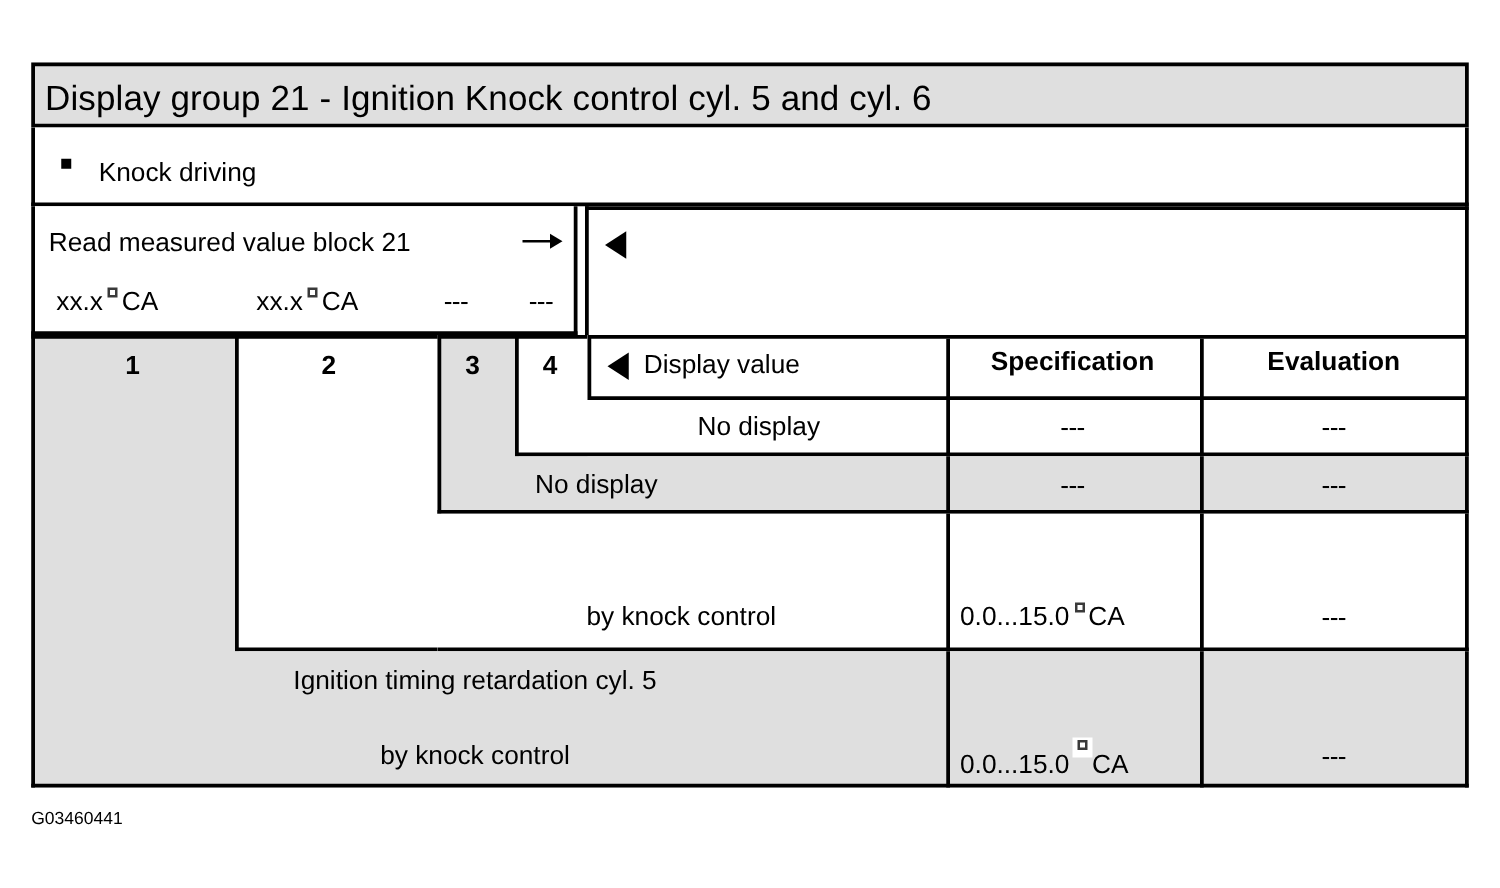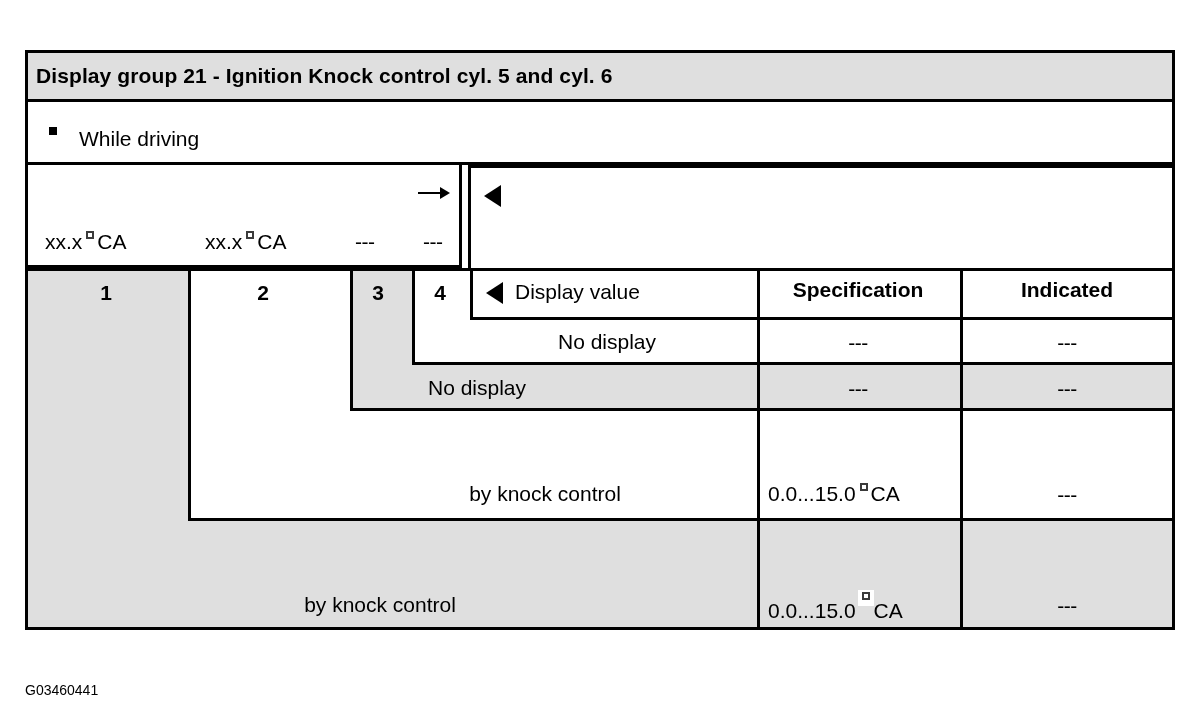--- a/index.html
+++ b/index.html
@@ -37,22 +37,22 @@
   .bl { border-left: 3px solid #000; }
   .br { border-right: 3px solid #000; }
 
   
   .txt {
     position: absolute;
     white-space: nowrap;
     line-height: 1;
   }
   .t-title {
-    font-size: 21px;
-    font-weight: bold;
+    font-size: 28px;
+    font-weight: normal;
     letter-spacing: 0.1px;
   }
   .t-body {
     font-size: 21px;
     font-weight: normal;
   }
   .t-colnum {
     font-size: 21px;
     font-weight: bold;
   }
@@ -139,24 +139,25 @@
 </head>
 <body>
 
 <div id="sheet">
 
   <div class="box gray bt bl br bb" style="left:25px; top:50px; width:1150px; height:52px;"></div>
   <div class="txt t-title" style="left:36px; top:65px;">Display group 21 - Ignition Knock control cyl. 5 and cyl. 6</div>
 
   <div class="box white bl br bb" style="left:25px; top:102px; width:1150px; height:63px;"></div>
   <span class="bullet-sq" style="left:49px; top:127px;"></span>
-  <div class="txt t-body" style="left:79px; top:128px;">While driving</div>
+  <div class="txt t-body" style="left:79px; top:128px;">Knock driving</div>
 
   <div class="box white bl bb" style="left:25px; top:165px; width:437px; height:103px; border-right:3px solid #000;"></div>
 
+  <div class="txt t-body" style="left:39px; top:184px;">Read measured value block 21</div>
 
   <div class="arrow-right" style="left:418px; top:187px; width:36px; height:12px;">
     <span class="shaft"></span>
       <span class="head"></span>
   </div>
 
   <div class="txt t-body" style="left:45px; top:231px;">
     <span>xx.x</span><span class="degsq"></span><span>CA</span>
   </div>
   <div class="txt t-body" style="left:205px; top:231px;">
@@ -181,21 +182,21 @@
   <div class="txt t-colnum center" style="left:440px; top:282px;">4</div>
 
   <div class="box white" style="left:470px; top:268px; width:705px; height:52px; border-top:3px solid #000; border-left:3px solid #000; border-right:3px solid #000; border-bottom:3px solid #000;"></div>
   <span class="tri-left" style="left:486px; top:282px;"></span>
   <div class="txt t-body" style="left:515px; top:281px;">Display value</div>
 
   <div class="box" style="left:757px; top:271px; width:3px; height:49px; background:#000;"></div>
   <div class="txt t-hdr center" style="left:858px; top:279px;">Specification</div>
 
   <div class="box" style="left:960px; top:271px; width:3px; height:49px; background:#000;"></div>
-  <div class="txt t-hdr center" style="left:1067px; top:279px;">Indicated</div>
+  <div class="txt t-hdr center" style="left:1067px; top:279px;">Evaluation</div>
 
   <div class="box white" style="left:412px; top:320px; width:763px; height:45px; border-left:3px solid #000; border-right:3px solid #000; border-bottom:3px solid #000;"></div>
   <div class="txt t-body center" style="left:607px; top:331px;">No display</div>
   <div class="box" style="left:757px; top:320px; width:3px; height:45px; background:#000;"></div>
   <div class="txt t-dash center" style="left:858px; top:332px;">---</div>
   <div class="box" style="left:960px; top:320px; width:3px; height:45px; background:#000;"></div>
   <div class="txt t-dash center" style="left:1067px; top:332px;">---</div>
 
   <div class="box gray" style="left:412px; top:365px; width:763px; height:46px; border-right:3px solid #000; border-bottom:3px solid #000;"></div>
   <div class="txt t-body center" style="left:477px; top:377px;">No display</div>
@@ -207,23 +208,24 @@
   <div class="box white" style="left:350px; top:411px; width:825px; height:110px; border-right:3px solid #000; border-bottom:3px solid #000;"></div>
   <div class="txt t-body center" style="left:545px; top:483px;">by knock control</div>
   <div class="box" style="left:757px; top:411px; width:3px; height:110px; background:#000;"></div>
   <div class="txt t-body" style="left:768px; top:483px;">
     <span>0.0...15.0</span><span class="degsq"></span><span>CA</span>
   </div>
   <div class="box" style="left:960px; top:411px; width:3px; height:110px; background:#000;"></div>
   <div class="txt t-dash center" style="left:1067px; top:484px;">---</div>
 
   <div class="box gray" style="left:188px; top:521px; width:987px; height:109px; border-right:3px solid #000; border-bottom:3px solid #000;"></div>
+  <div class="txt t-body center" style="left:380px; top:534px;">Ignition timing retardation cyl. 5</div>
   <div class="txt t-body center" style="left:380px; top:594px;">by knock control</div>
   <div class="box" style="left:757px; top:521px; width:3px; height:109px; background:#000;"></div>
   <div class="txt t-body" style="left:768px; top:594px;">
     <span>0.0...15.0</span><span class="degsq degsq-onwhite"></span><span>CA</span>
   </div>
   <div class="box" style="left:960px; top:521px; width:3px; height:109px; background:#000;"></div>
   <div class="txt t-dash center" style="left:1067px; top:595px;">---</div>
 
-  <div class="txt t-foot" style="left:25px; top:647px;margin-top:36px;">G03460441</div>
+  <div class="txt t-foot" style="left:25px; top:647px;">G03460441</div>
 
 </div>
 
 </body></html>

